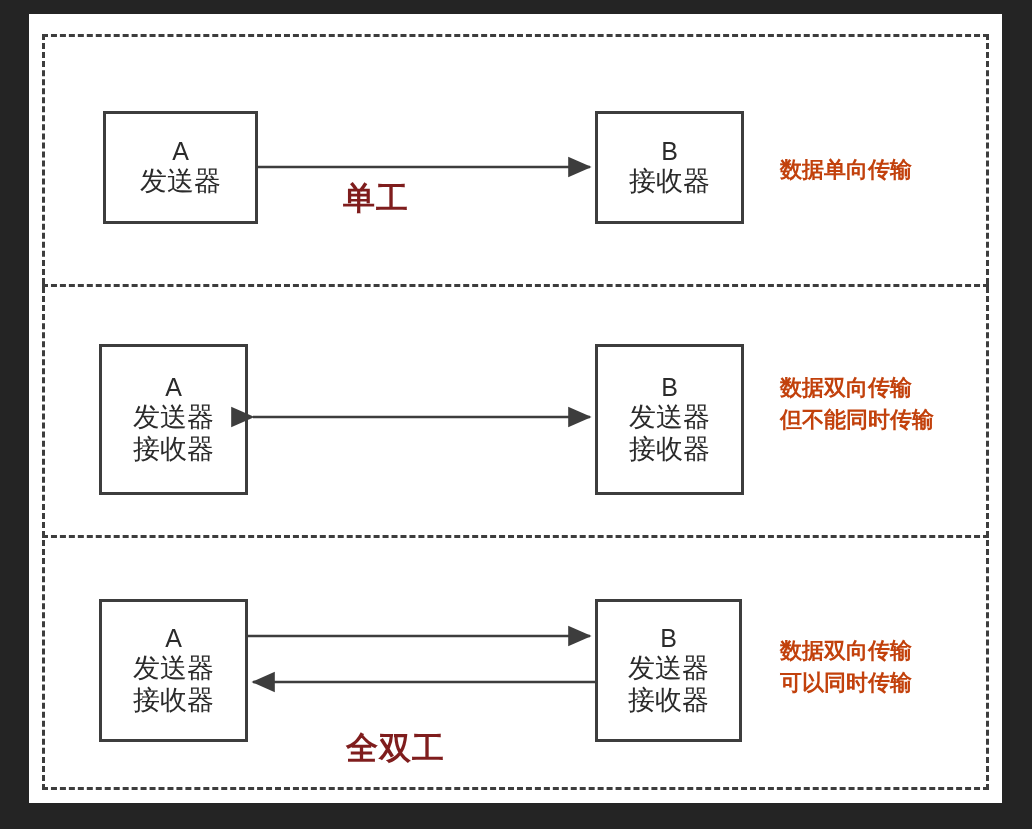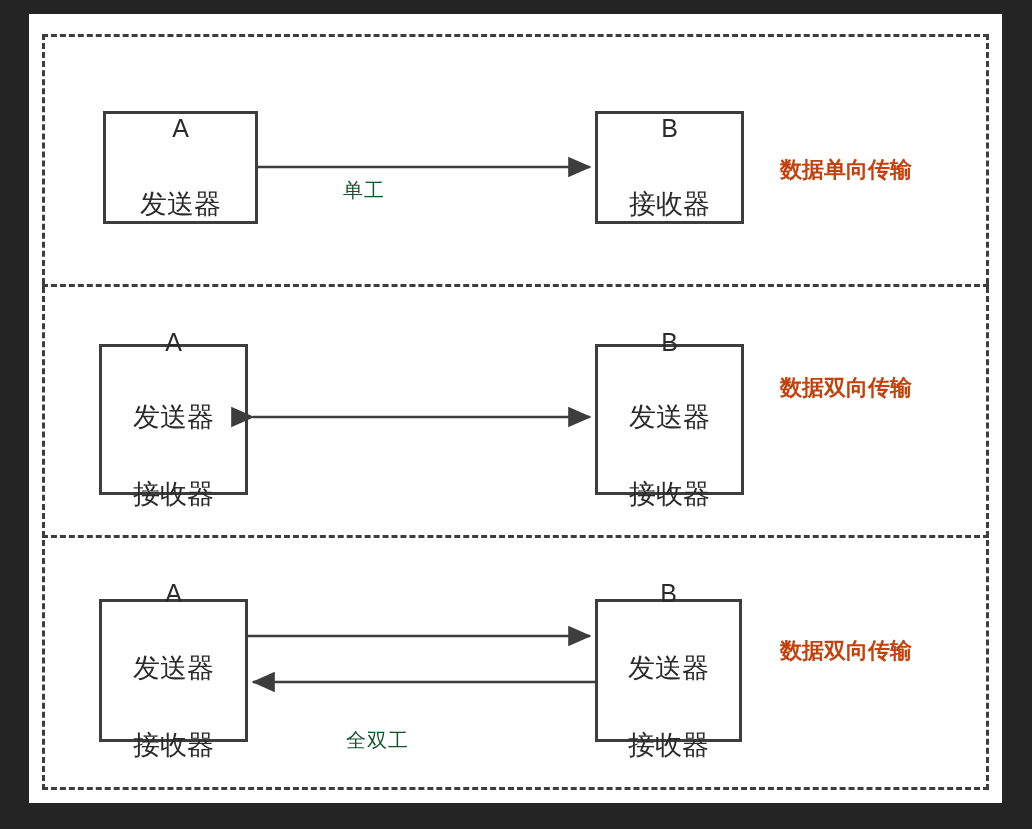--- a/index.html
+++ b/index.html
@@ -57,21 +57,20 @@
     color: #2b2b2b;
     line-height: 1.18;
   }
   .node-id {
     font-size: 25px;
     font-weight: 400;
   }
   .node-role {
     font-size: 27px;
     font-weight: 400;
-    margin-top: 45px;
   }
 
   
   #box-a-simplex { left: 74px;  top: 97px;  width: 155px; height: 113px; }
   #box-b-simplex { left: 566px; top: 97px;  width: 149px; height: 113px; }
 
   
   #box-a-half    { left: 70px;  top: 330px; width: 149px; height: 151px; }
   #box-b-half    { left: 566px; top: 330px; width: 149px; height: 151px; }
 
@@ -86,23 +85,23 @@
     top: 0;
     width: 973px;
     height: 789px;
     pointer-events: none;
     overflow: visible;
   }
 
   
   .mode-label {
     position: absolute;
-    color: #14532d;
-    font-size: 20px;
-    font-weight: normal;
+    color: #7f1d1d;
+    font-size: 32px;
+    font-weight: bold;
     letter-spacing: 1px;
     white-space: nowrap;
   }
   #label-simplex    { left: 314px; top: 163px; }
   #label-half-duplex{ left: 302px; top: 414px; }
   #label-full-duplex{ left: 317px; top: 713px; }
 
   
   .note {
     position: absolute;
@@ -166,20 +165,21 @@
     <span class="node-role">接收器</span>
   </div>
 
   <svg class="arrow-layer">
     <line x1="224" y1="403" x2="561" y2="403" stroke="#3d3d3d" stroke-width="2.6" marker-start="url(#head-left)" marker-end="url(#head-right)"></line>
   </svg>
 
 
   <div class="note" id="note-half-duplex">
     <div>数据双向传输</div>
+    <div>但不能同时传输</div>
   </div>
 
   <div class="node-box" id="box-a-full">
     <span class="node-id">A</span>
     <span class="node-role">发送器</span>
     <span class="node-role">接收器</span>
   </div>
 
   <div class="node-box" id="box-b-full">
     <span class="node-id">B</span>
@@ -189,15 +189,16 @@
 
   <svg class="arrow-layer">
     <line x1="219" y1="622" x2="561" y2="622" stroke="#3d3d3d" stroke-width="2.6" marker-end="url(#head-right)"></line>
     <line x1="566" y1="668" x2="224" y2="668" stroke="#3d3d3d" stroke-width="2.6" marker-end="url(#head-left)"></line>
   </svg>
 
   <div class="mode-label" id="label-full-duplex">全双工</div>
 
   <div class="note" id="note-full-duplex">
     <div>数据双向传输</div>
+    <div>可以同时传输</div>
   </div>
 
 </div>
 
 </body></html>

